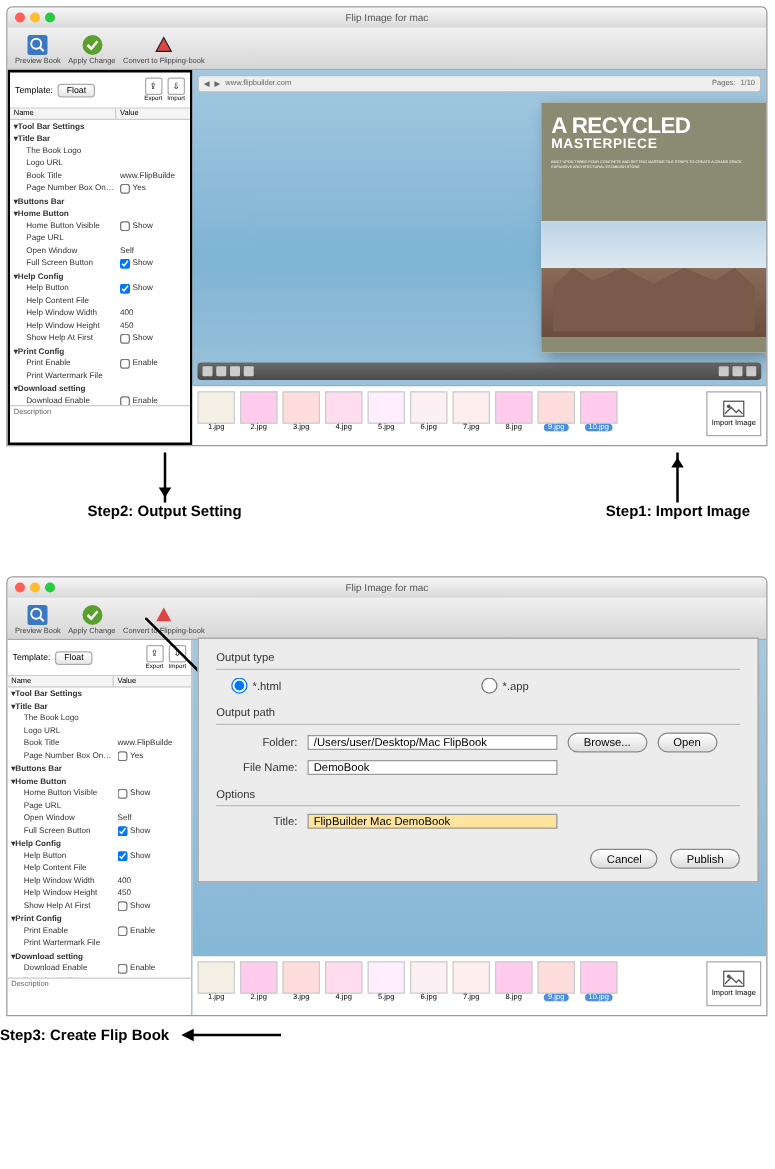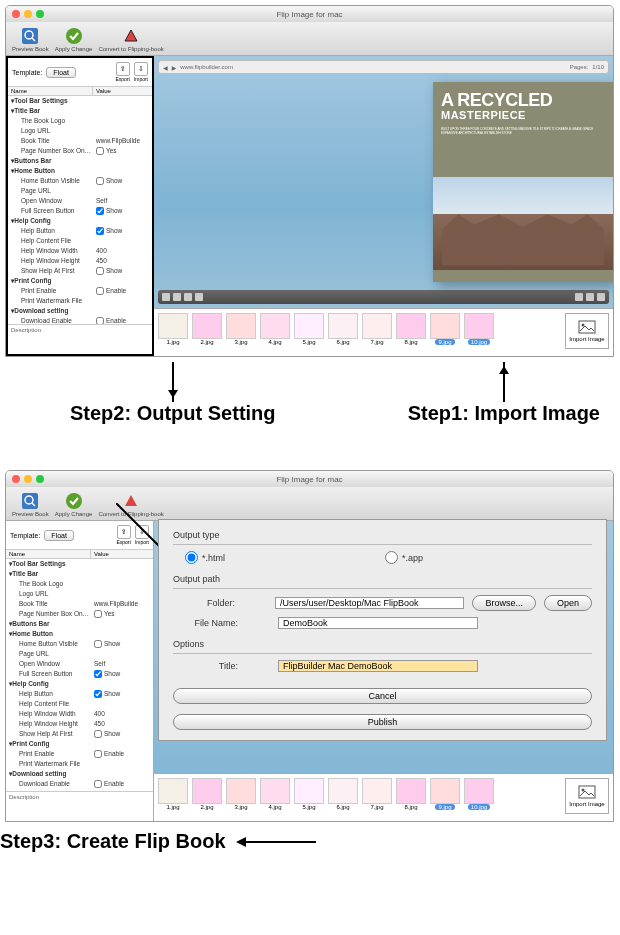--- a/index.html
+++ b/index.html
@@ -43,39 +43,39 @@
   .book .bar { height: 12px; background: #8b8a72; }
   .ctrlbar { height: 14px; background: linear-gradient(#6a6a6a,#4a4a4a); margin: 2px 4px 4px 4px; border-radius: 3px; display: flex; align-items: center; padding: 0 4px; gap: 3px; }
   .ctrlbar .ci { width: 8px; height: 8px; background: #ccc; border-radius: 1px; }
   .ctrlbar .sp { flex: 1; }
   .thumbstrip { height: 48px; background: #fff; border-top: 1px solid #aaa; display: flex; align-items: flex-start; padding: 4px; gap: 2px; }
   .thumbs { flex: 1; display: flex; gap: 4px; }
   .thumb { display: flex; flex-direction: column; align-items: center; font-size: 6px; }
   .thumb .img { width: 30px; height: 26px; border: 1px solid #ccc; background: #fde; }
   .thumb.sel .cap { background: #4a90e2; color: #fff; border-radius: 6px; padding: 0 3px; }
   .importbtn { width: 44px; height: 36px; border: 1px solid #aaa; display: flex; flex-direction: column; align-items: center; justify-content: center; font-size: 6px; gap: 2px; margin-left: 8px; }
-  .steplabel { font-size: 20px; font-weight: bold; text-align: center; }
+  .steplabel { font-size: 12px; font-weight: bold; text-align: center; }
   .arrow-down { width: 2px; height: 40px; background: #000; margin: 0 auto; position: relative; }
   .arrow-down::after { content:""; position:absolute; bottom:-1px; left:-4px; border:5px solid transparent; border-top:8px solid #000; }
   .arrow-down.up::after { top:-1px; bottom:auto; border:5px solid transparent; border-bottom:8px solid #000; }
   .steprow { display: flex; justify-content: space-between; padding: 0 20px; margin-top: 4px; }
   .stepcol { display: flex; flex-direction: column; align-items: center; }
   
   .dialog { position: absolute; top: 48px; left: 152px; right: 6px; background: #ececec; border: 1px solid #999; padding: 10px 14px; font-size: 9px; color: #333; }
   .dialog .sect { margin-bottom: 10px; }
   .dialog .head { font-size: 9px; margin-bottom: 4px; }
   .dialog .line { height: 1px; background: #bbb; margin-bottom: 6px; }
   .dialog .radrow { display: flex; gap: 160px; padding-left: 12px; margin-bottom: 4px; }
   .dialog .radrow label { display: flex; align-items: center; gap: 4px; }
   .dialog .frow { display: flex; align-items: center; gap: 8px; padding-left: 10px; margin-bottom: 6px; }
   .dialog .frow .flbl { width: 55px; text-align: right; }
-  .dialog .frow input[type=text] { border: 1px solid #999; padding: 0 4px; font-size: 9px; background: #fff; margin-left: 32px; }
+  .dialog .frow input[type=text] { border: 1px solid #999; padding: 0 4px; font-size: 9px; background: #fff; }
   .dialog .frow input.hl { background: #ffe4a0; }
   .dialog .btn { border: 1px solid #888; border-radius: 10px; padding: 2px 12px; background: linear-gradient(#fff,#ddd); font-size: 9px; }
-  .dialog .btnrow { display: flex; justify-content: flex-end; gap: 10px; margin-top: 16px; flex-direction: column; }
+  .dialog .btnrow { display: flex; justify-content: flex-end; gap: 10px; margin-top: 16px; }
   .win2 { position: relative; }
   .rightpane2 { flex:1; background: linear-gradient(180deg,#a4c8e0 0%,#7fb4d4 100%); }
   .diag-arrow { position:absolute; top:32px; left:110px; width:60px; height:60px; pointer-events:none; }
 </style>
 </head>
 <body>
 
 <div class="window">
   <div class="titlebar">
     <div class="traffic">

